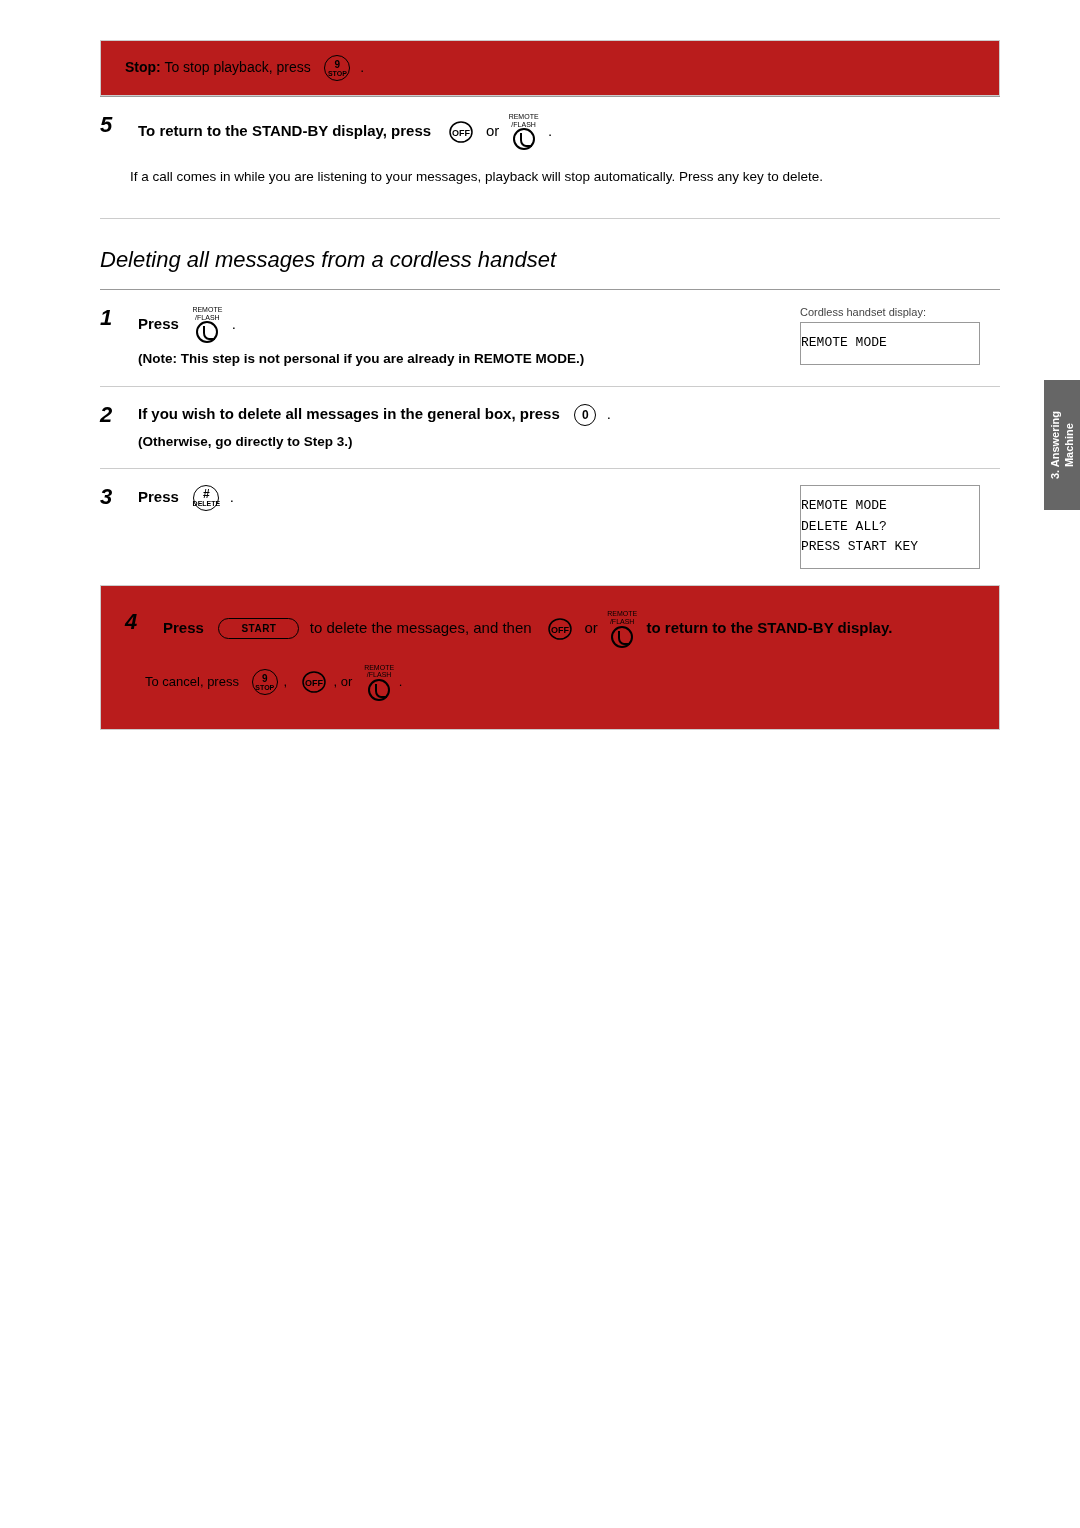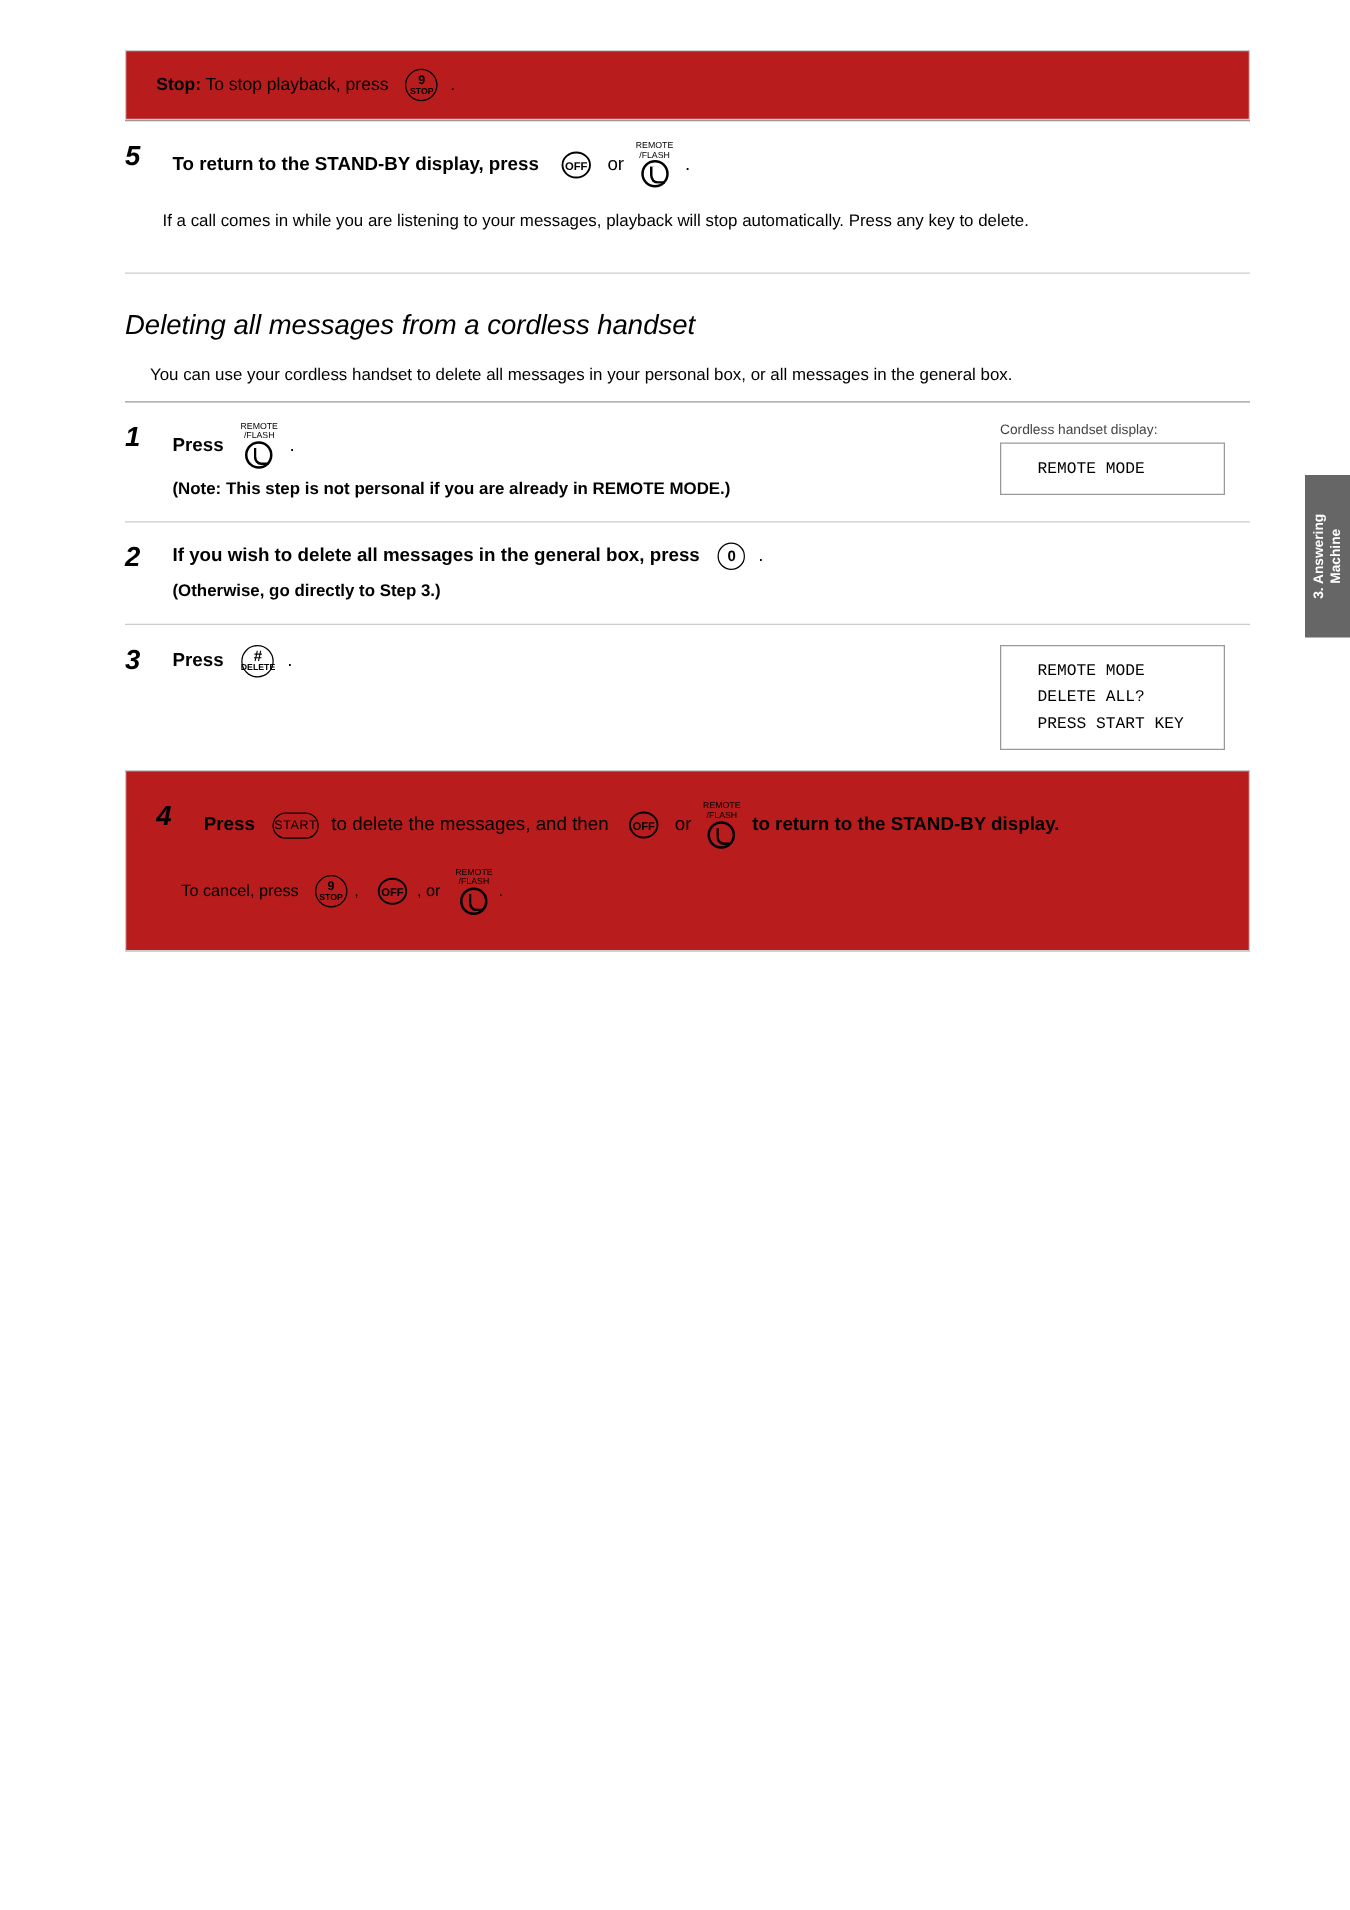--- a/index.html
+++ b/index.html
@@ -84,21 +84,21 @@
 
     .step-content .bold-note {
       font-weight: bold;
       font-size: 13.5px;
     }
 
     
     .display-box {
       border: 1px solid #999;
       background: #fff;
-      padding: 10px 29px;
+      padding: 10px 0;
       min-width: 180px;
       font-size: 13px;
       font-family: 'Courier New', monospace;
       line-height: 1.6;
     }
 
     .display-label {
       font-size: 11px;
       color: #444;
       margin-bottom: 4px;
@@ -230,23 +230,23 @@
       margin: 0 2px;
     }
 
     
     .icon-start {
       display: inline-flex;
       align-items: center;
       justify-content: center;
       border: 1.5px solid #000;
       border-radius: 12px;
-      padding: 2px 0;
+      padding: 2px 22px;
       font-size: 10px;
-      font-weight: normal;
+      font-weight: bold;
       vertical-align: middle;
       margin: 0 2px;
       letter-spacing: 0.5px;
     }
 
     
     .icon-wrapper {
       display: inline-flex;
       flex-direction: column;
       align-items: center;
@@ -358,21 +358,20 @@
         &nbsp;.
       </span>
     </div>
     <div class="step-5-notes">
       <p>If a call comes in while you are listening to your messages, playback will stop automatically. Press any key to delete.</p>
     </div>
   </div>
 
   <h2 class="section-heading">Deleting all messages from a cordless handset</h2>
 
-  <p class="info-para">You can use your cordless handset to delete all messages in your personal box, or all messages in the general box.</p>
 
   <hr class="divider">
 
   <div class="step-with-display">
     <div class="step-left">
       <span class="step-number">1</span>
       <div class="step-content">
         <p class="main-instruction">
           <strong>Press</strong>
           &nbsp;

